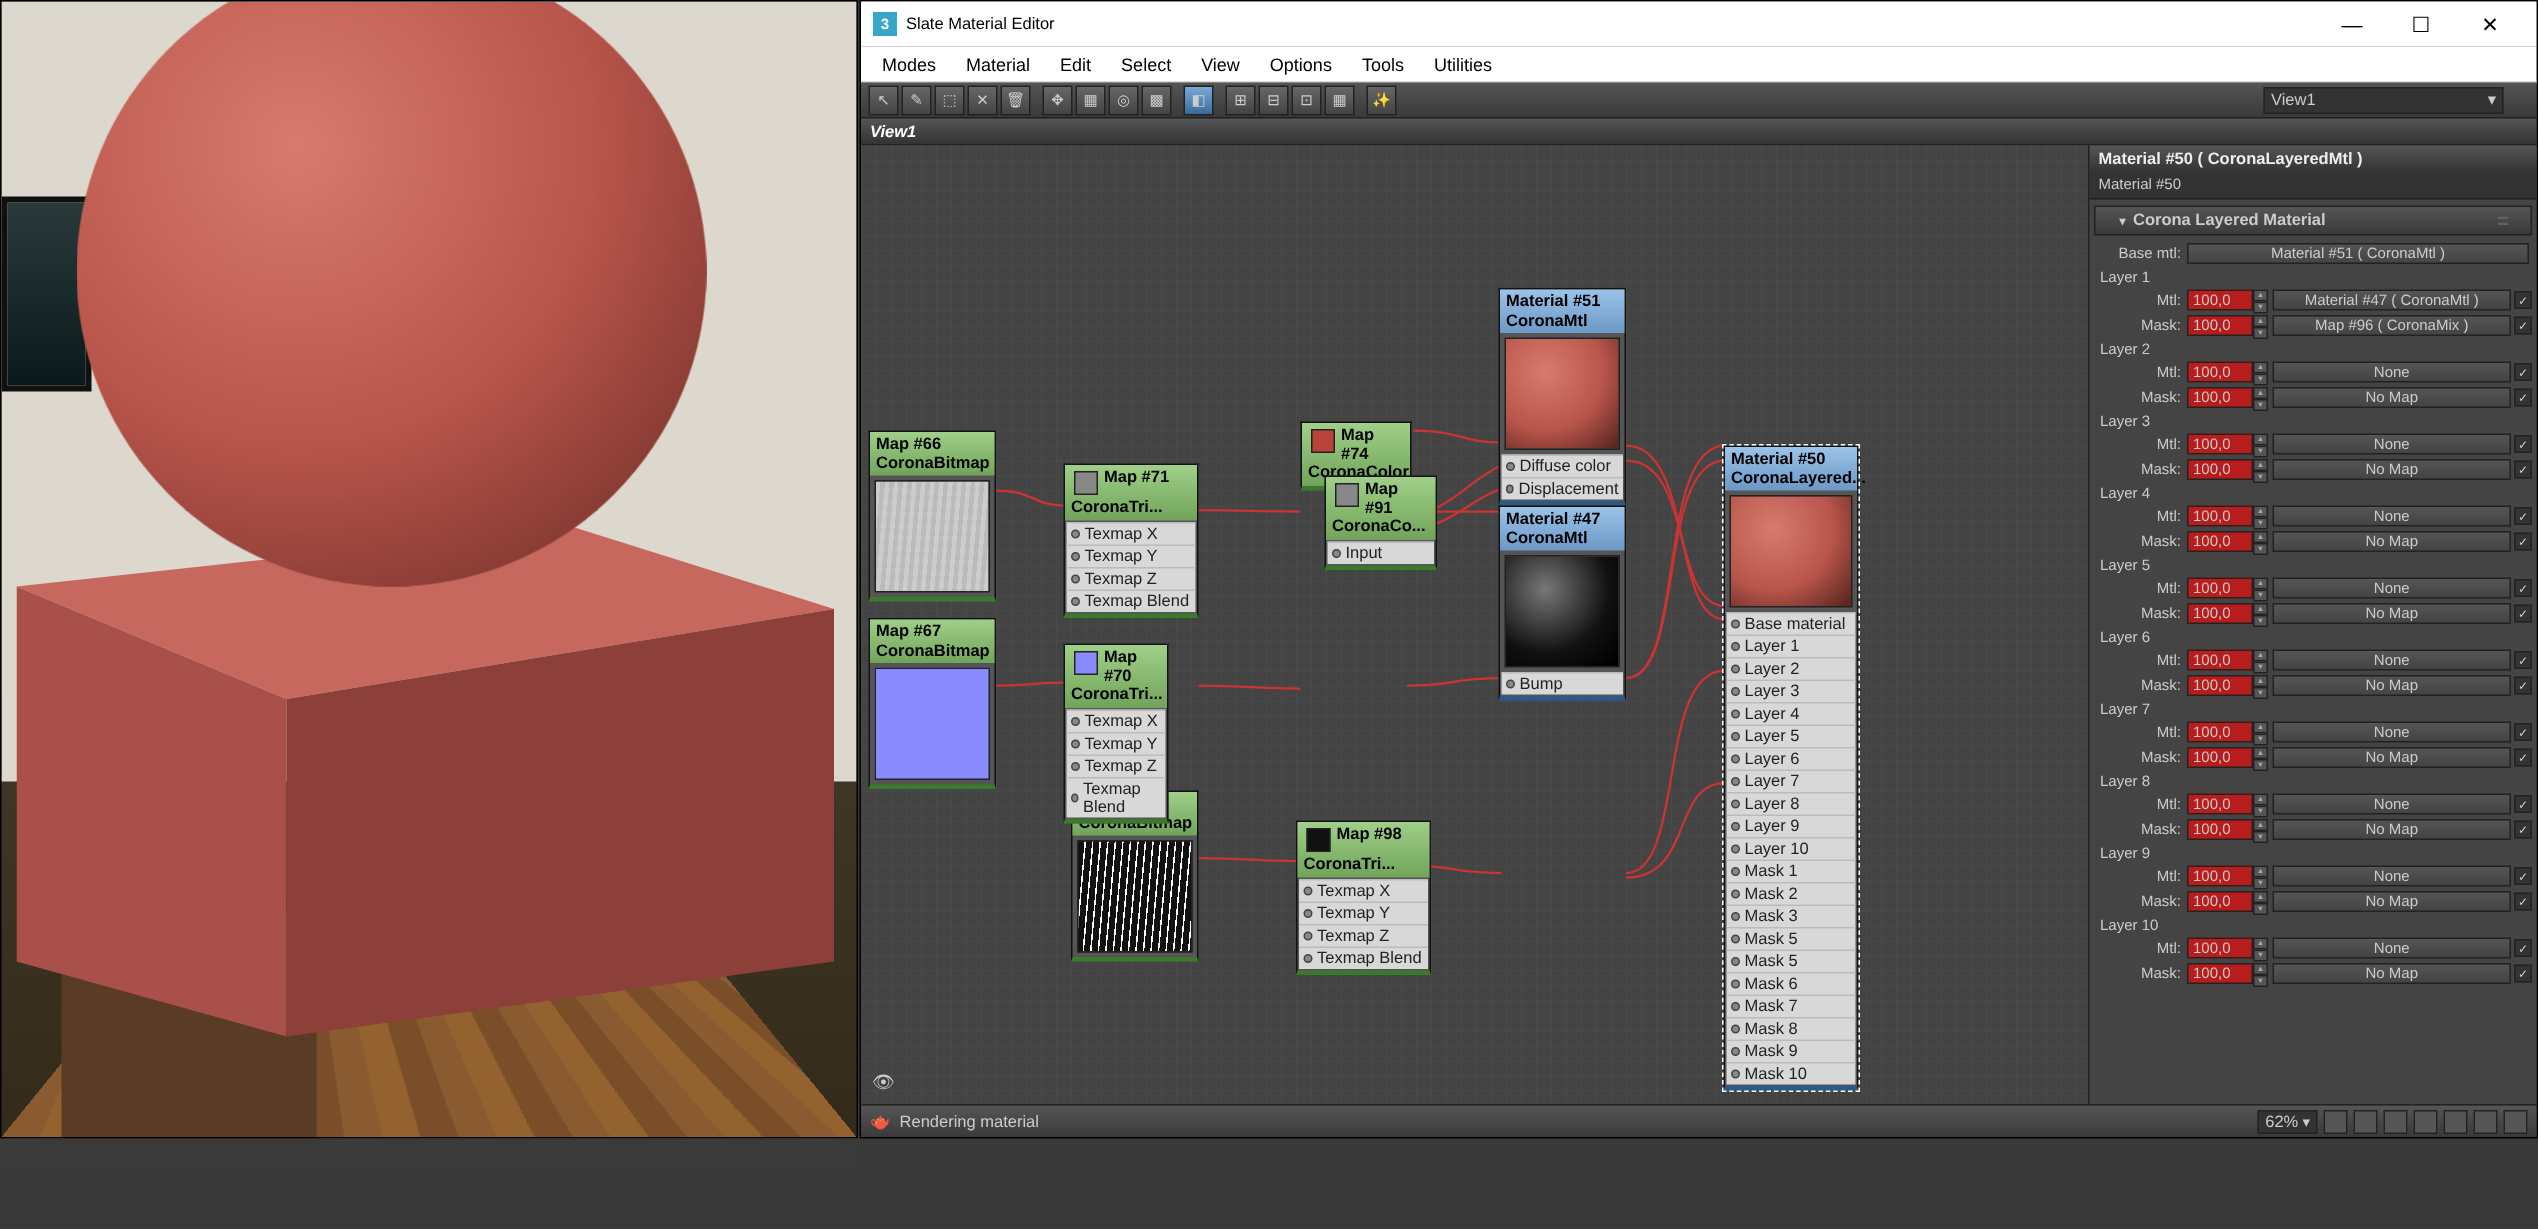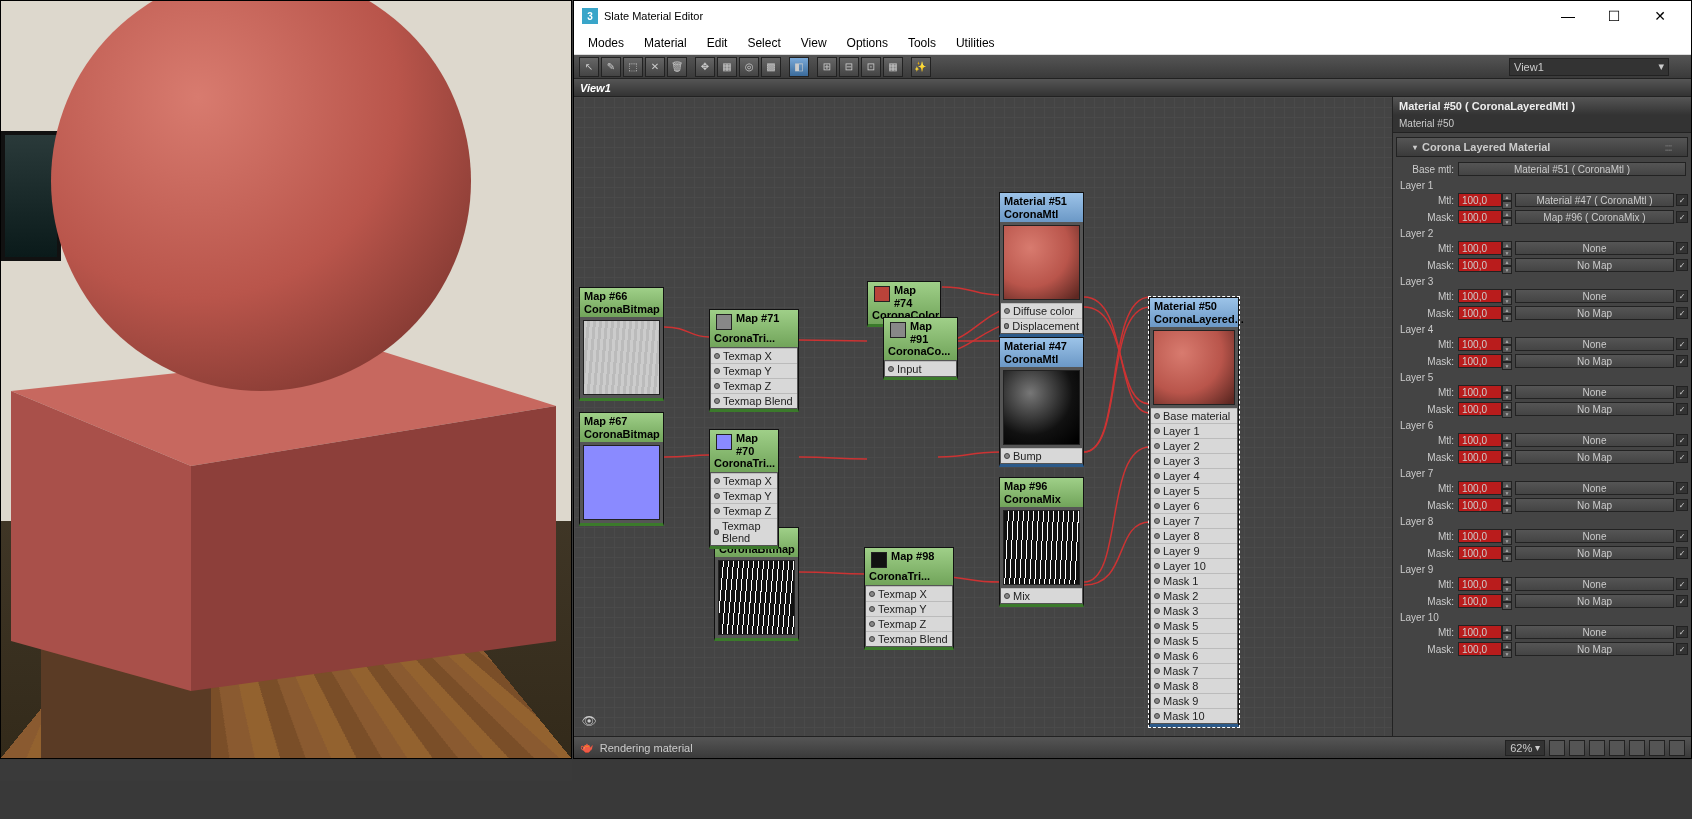--- a/index.html
+++ b/index.html
@@ -280,30 +280,20 @@
       <div class="node mtl" style="left:425px; top:240px; width:85px;">
         <div class="hdr"><span>Material #47</span><br><span>CoronaMtl</span></div>
         <div class="prev big" style="background:radial-gradient(circle at 35% 30%,#777,#111 60%,#000 95%);"></div>
         <div class="body">
           <div class="row">
               <span class="sock"></span>
               <span>Bump</span>
             </div>
         </div>
       </div>
-      <div class="node map" style="left:425px; top:380px; width:85px;">
-        <div class="hdr"><span>Map #96</span><br><span>CoronaMix</span></div>
-        <div class="prev big" style="background:#111 repeating-linear-gradient(93deg,transparent 0 4px,#fff 4px 5px);"></div>
-        <div class="body">
-          <div class="row">
-              <span class="sock"></span>
-              <span>Mix</span>
-            </div>
-        </div>
-      </div>
 
       <div class="node mtl sel" style="left:575px; top:200px; width:90px;">
         <div class="hdr"><span>Material #50</span><br><span>CoronaLayered...</span></div>
         <div class="prev big" style="background:radial-gradient(circle at 35% 30%,#d87b6f,#b9554b 55%,#5e2822 95%);"></div>
         <div class="body" id="mt50rows">
             <div class="row">
               <span class="sock"></span>
               <span>Base material</span>
             </div>
             <div class="row">

